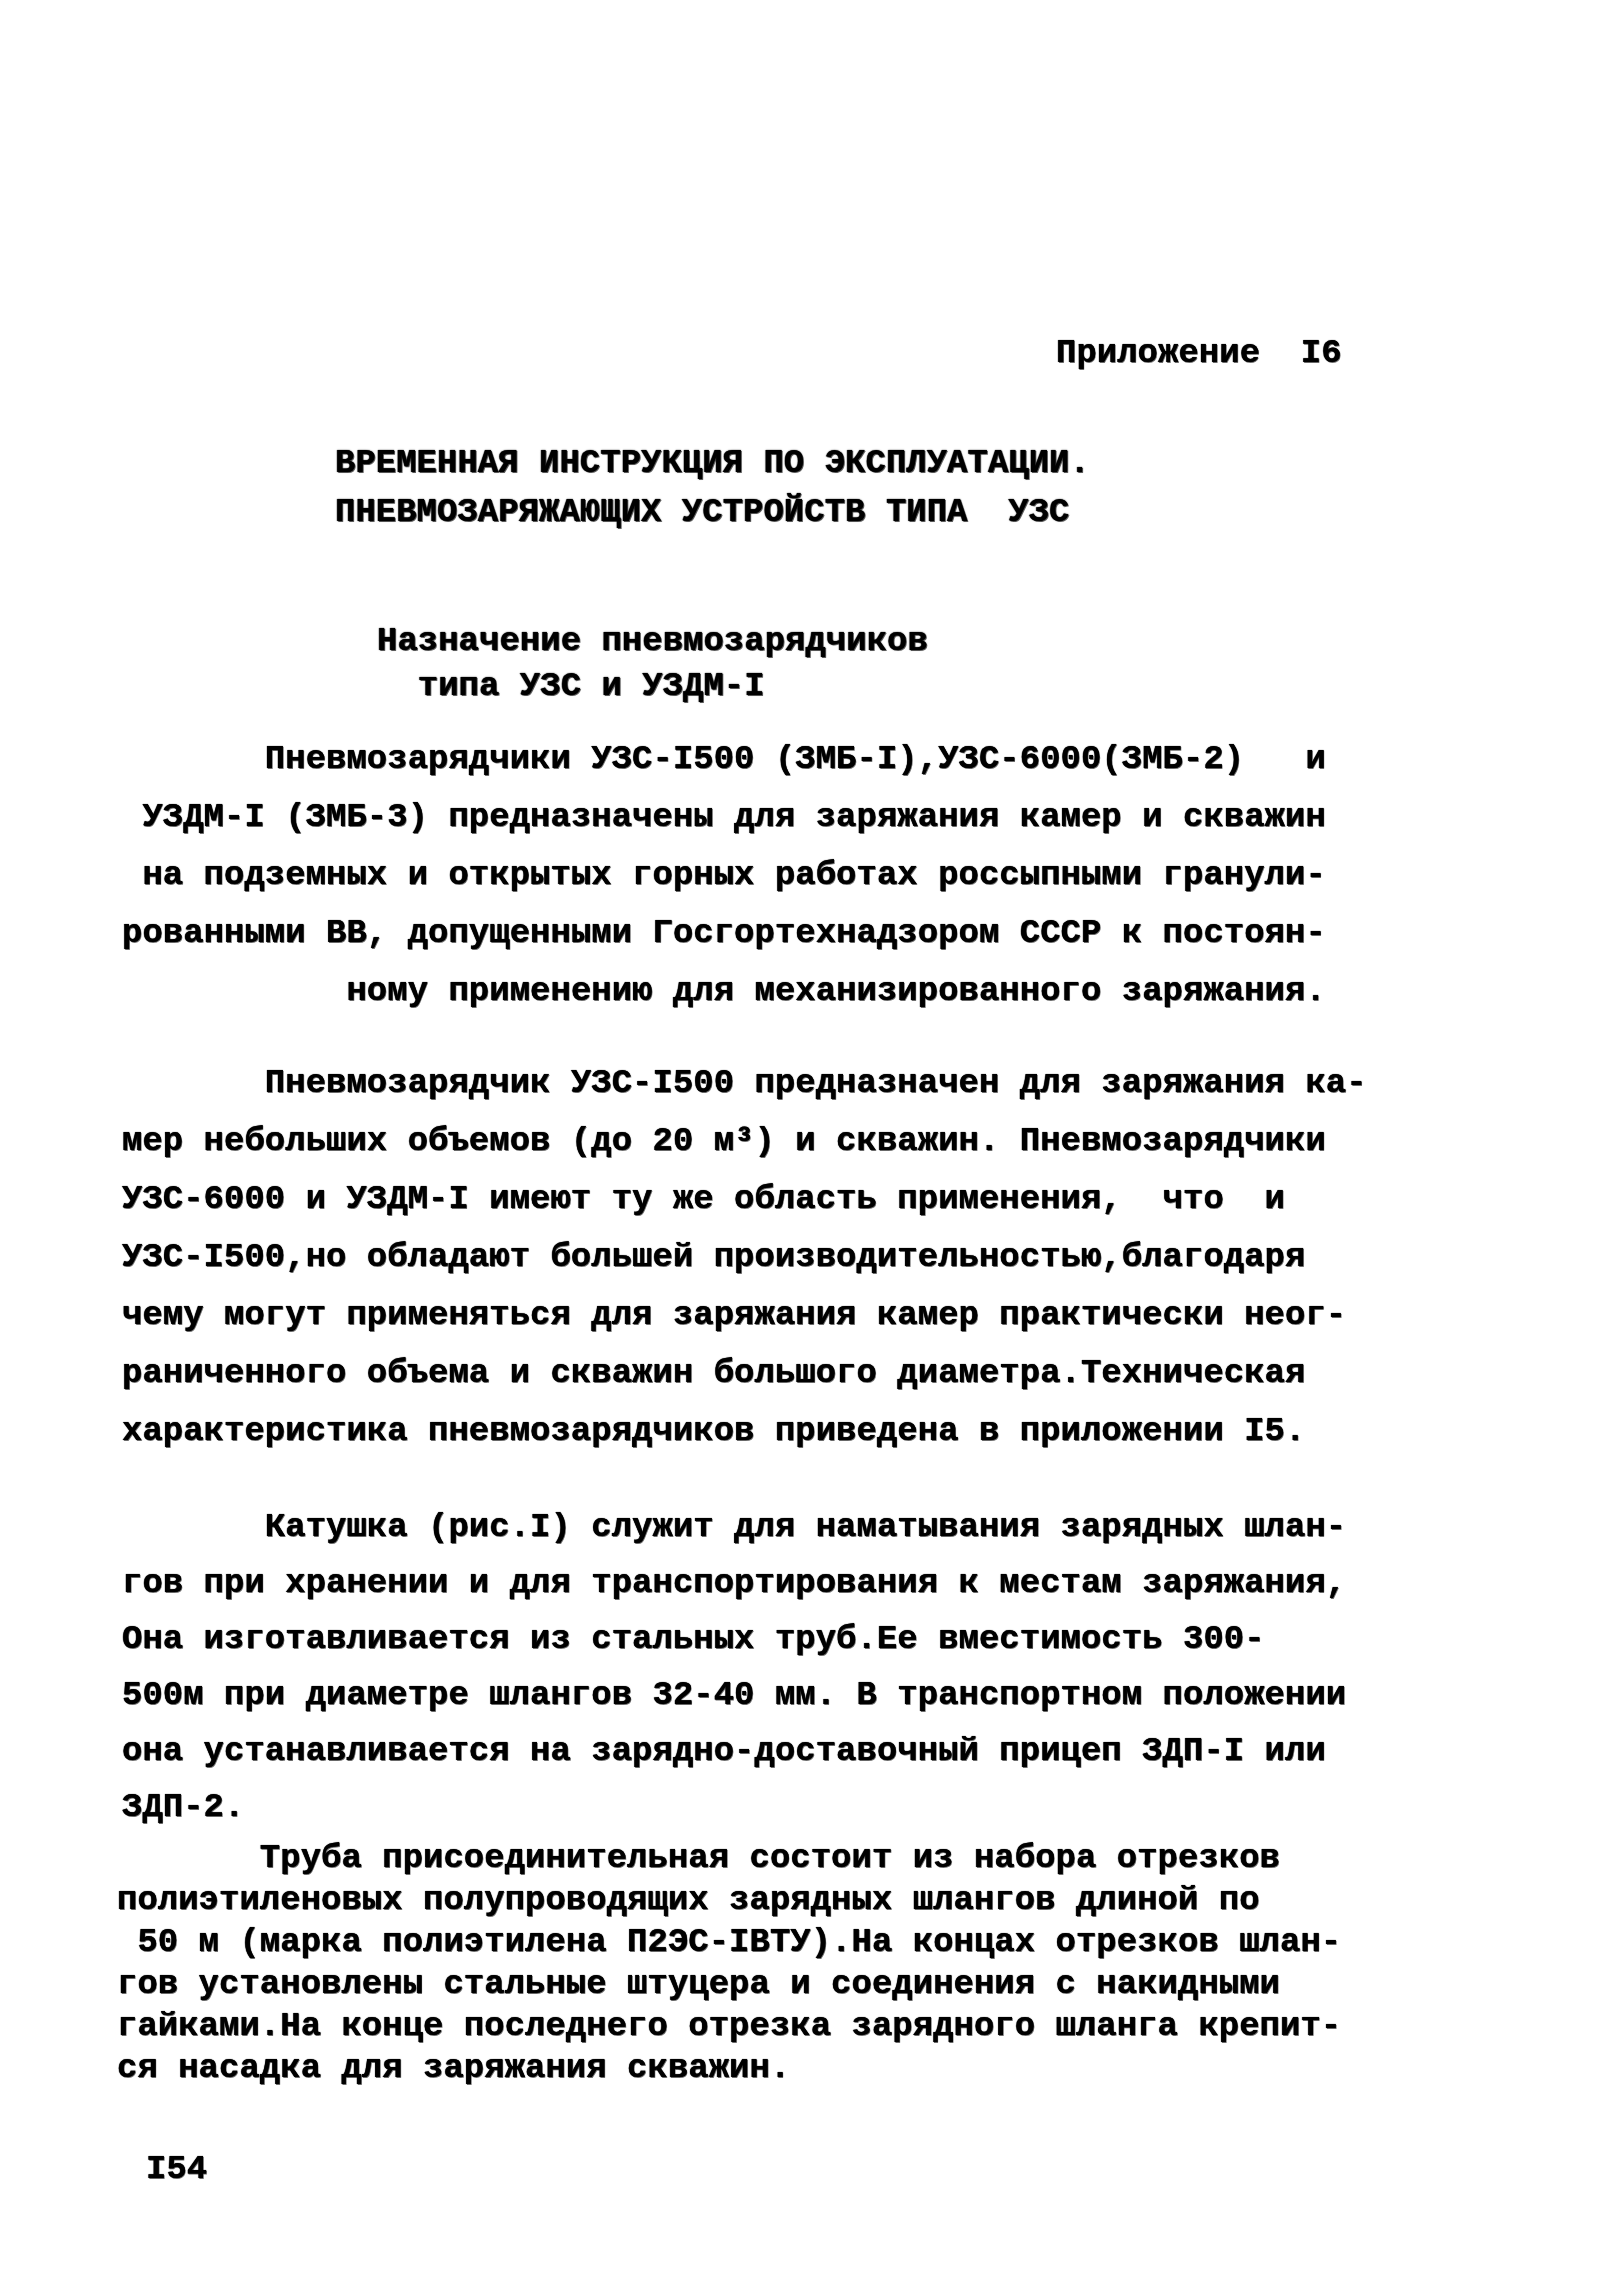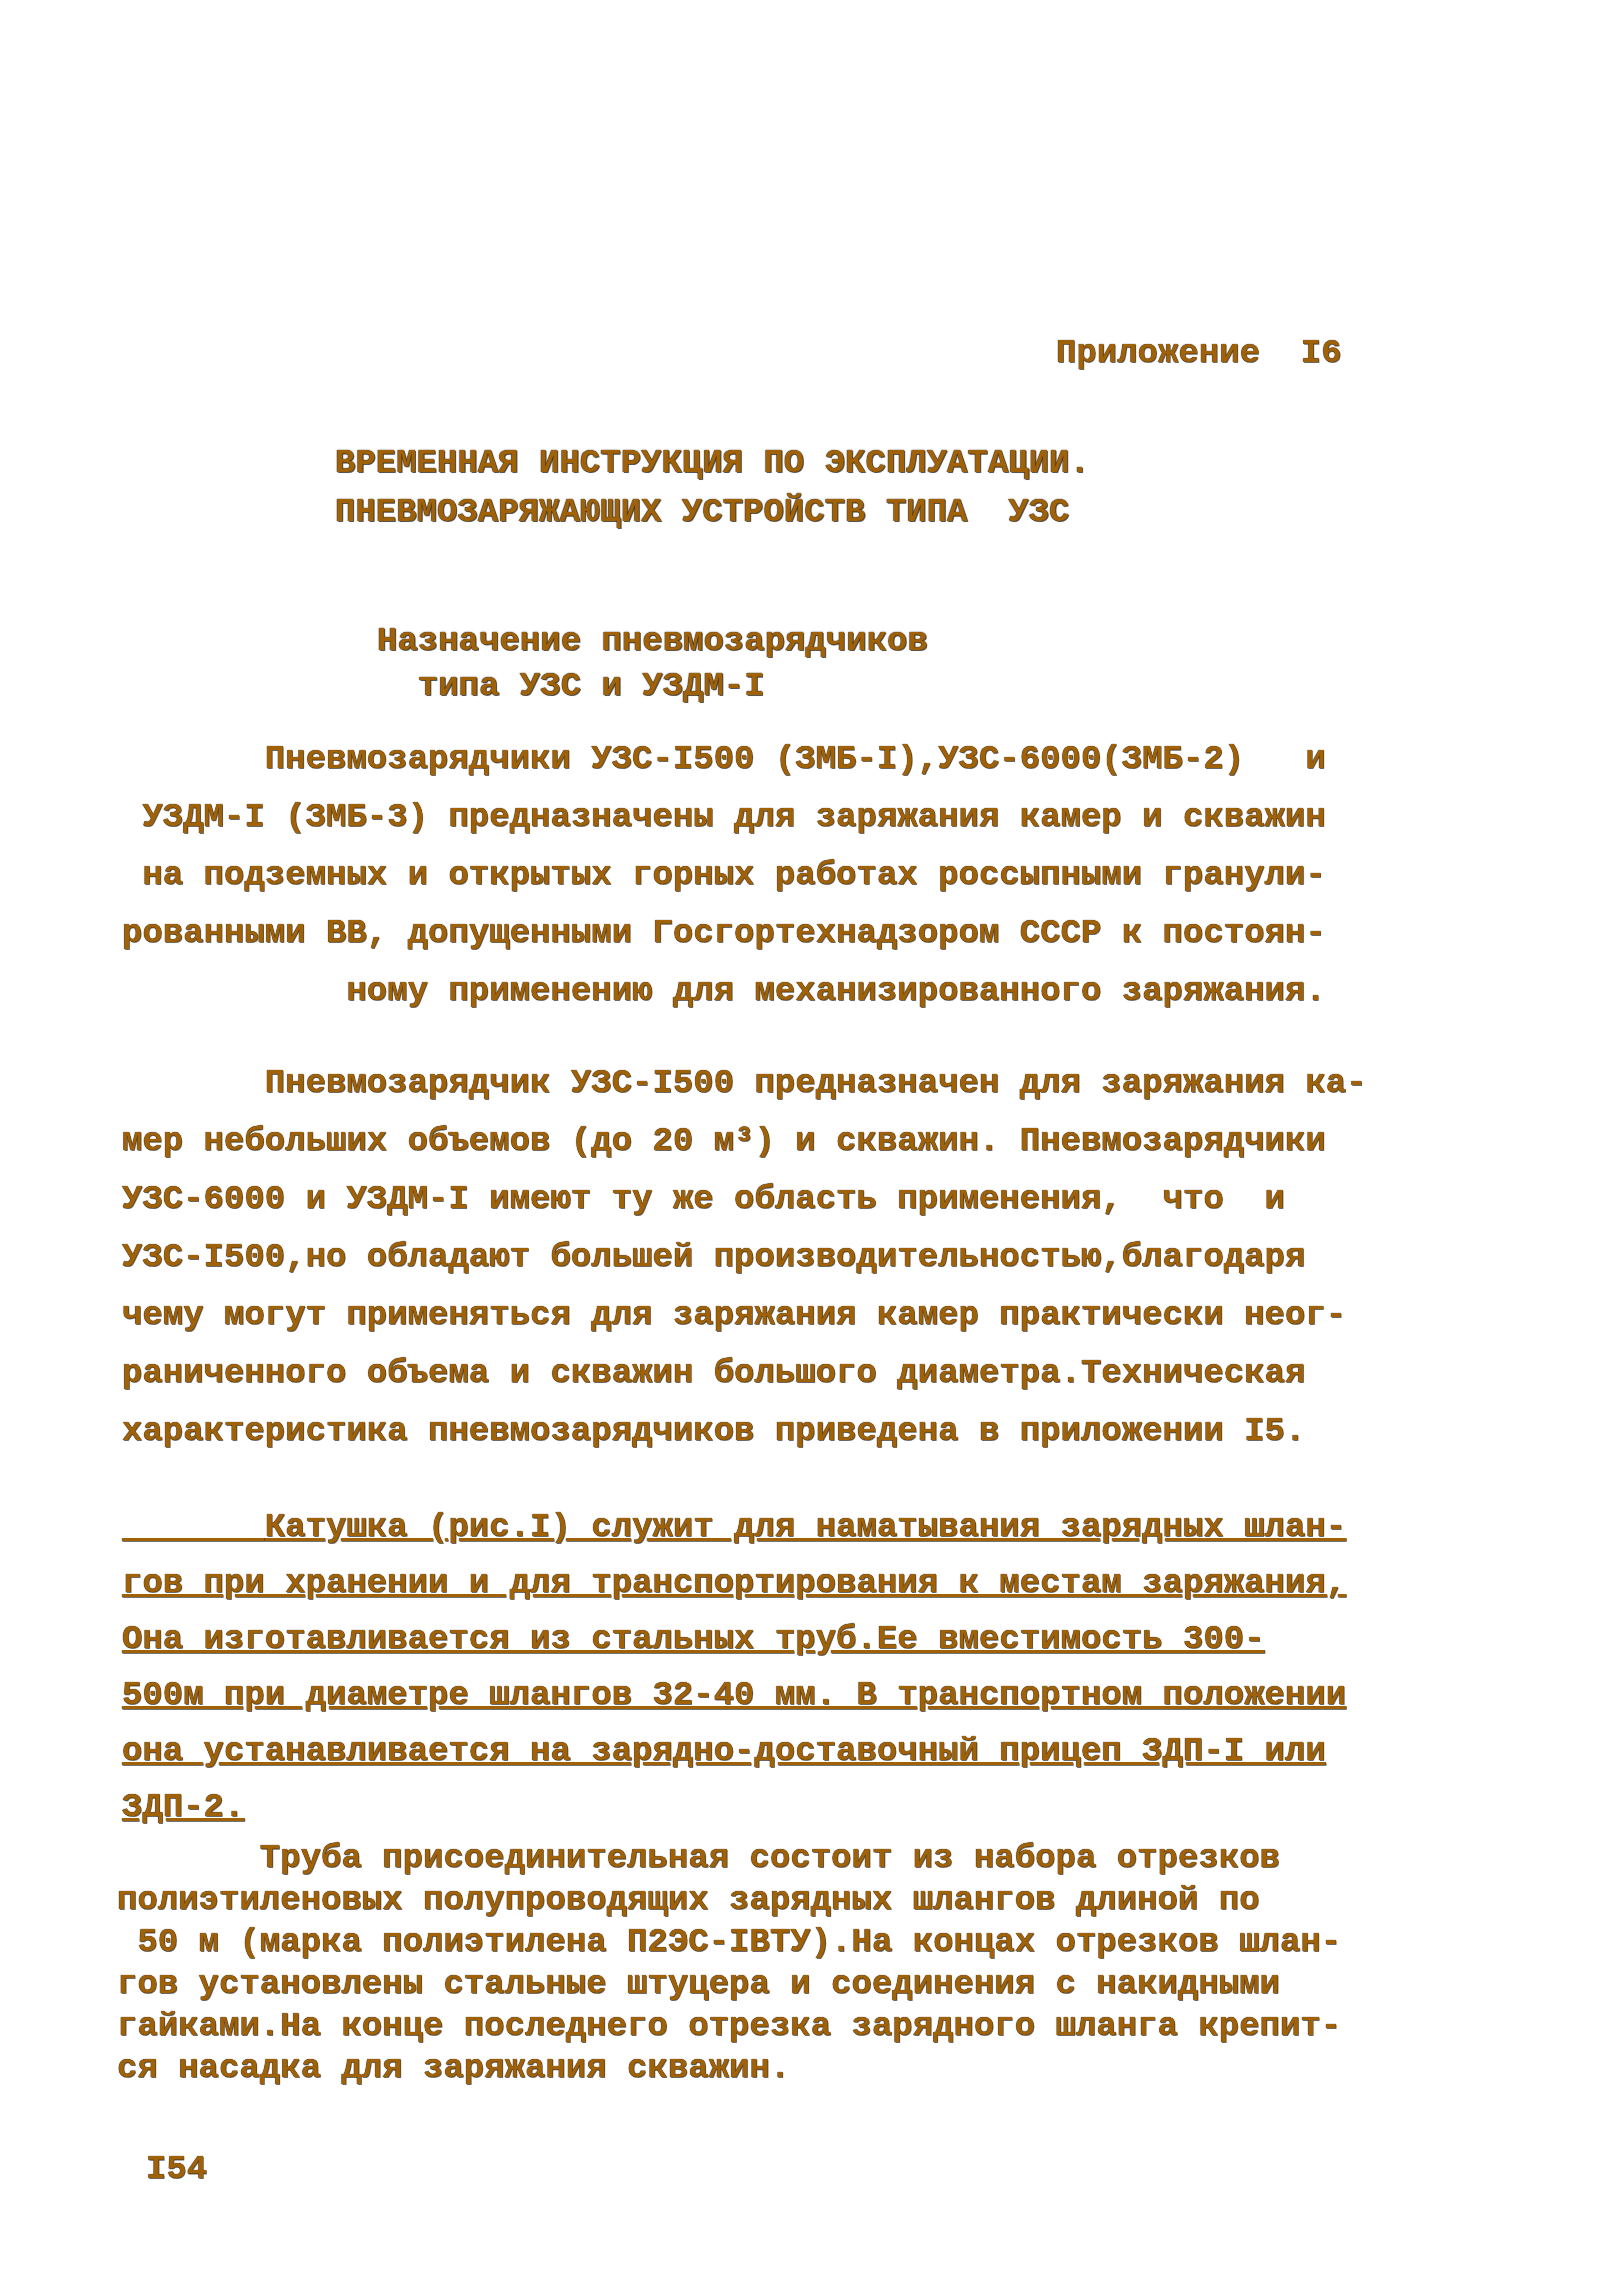--- a/index.html
+++ b/index.html
@@ -7,40 +7,40 @@
     padding: 0;
     background: #ffffff;
   }
   .page {
     position: relative;
     width: 1604px;
     height: 2292px;
     background: #ffffff;
     overflow: hidden;
     font-family: "Liberation Mono", "DejaVu Sans Mono", monospace;
-    color: #a16207;
+    color: #000000;
   }
   .txt {
     position: absolute;
     white-space: pre-wrap;
     font-weight: 700;
     font-size: 34px;
     line-height: 58px;
     letter-spacing: 0px;
     
     text-shadow: 0 0 1px #000, 0.7px 0.9px 0 rgba(0,0,0,0.55), -0.4px 0.3px 0 rgba(0,0,0,0.35);
     filter: blur(0.3px);
   }
   .appendix   { left: 1056px; top: 332px;  line-height: 43px; }
   .doc-title  { left: 335px;  top: 439px;  line-height: 49px; text-shadow: 0 0 1.4px #000, 1px 1.1px 0 rgba(0,0,0,0.6), -0.5px 0.4px 0 rgba(0,0,0,0.4); }
   .heading-1  { left: 377px;  top: 619px;  line-height: 45px; text-shadow: 0 0 1.4px #000, 1px 1.1px 0 rgba(0,0,0,0.6), -0.5px 0.4px 0 rgba(0,0,0,0.4); }
   .para-1     { left: 122px;  top: 730px;  line-height: 58px; text-align: right; }
   .para-2     { left: 122px;  top: 1054px; line-height: 58px; }
   .heading-2  { left: 403px;  top: 1428px; line-height: 45px; text-shadow: 0 0 1.4px #000, 1px 1.1px 0 rgba(0,0,0,0.6), -0.5px 0.4px 0 rgba(0,0,0,0.4); }
-  .para-3     { left: 122px;  top: 1499px; line-height: 56px; text-decoration: underline; }
+  .para-3     { left: 122px;  top: 1499px; line-height: 56px; }
   .para-4     { left: 117px;  top: 1837px; line-height: 42px; }
   .page-num   { left: 146px;  top: 2146px; line-height: 47px; }
 </style>
 </head>
 <body>
 
 <div class="page">
 
   <div class="txt appendix">Приложение  I6</div>
 

